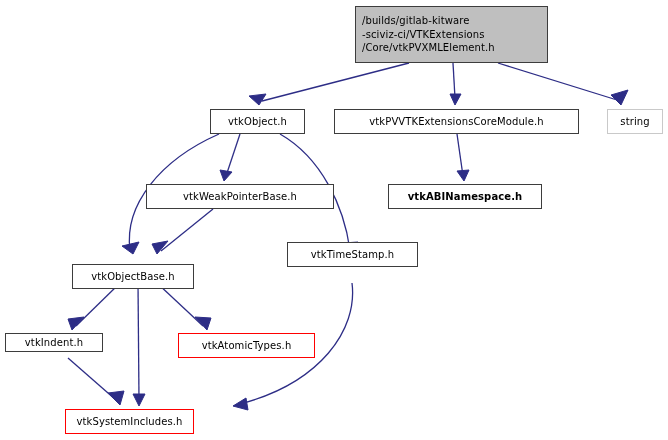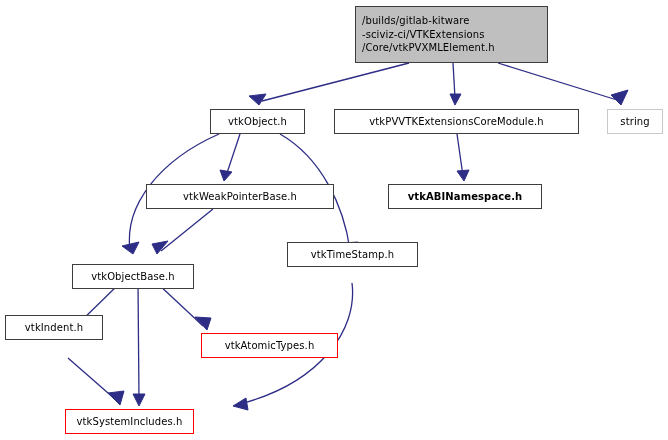--- a/index.html
+++ b/index.html
@@ -116,18 +116,18 @@
       <div class="node root" style="left: 355px; top: 6px; width: 193px; height: 57px;">/builds/gitlab-kitware
 -sciviz-ci/VTKExtensions
 /Core/vtkPVXMLElement.h</div>
       <div class="node" style="left: 202px; top: 109px; width: 95px; height: 25px; margin-left: 8px;">vtkObject.h</div>
       <div class="node" style="left: 334px; top: 109px; width: 245px; height: 25px;">vtkPVVTKExtensionsCoreModule.h</div>
       <div class="node ext" style="left: 607px; top: 109px; width: 56px; height: 25px; text-align: center;">string</div>
       <div class="node" style="left: 146px; top: 184px; width: 188px; height: 25px;">vtkWeakPointerBase.h</div>
       <div class="node" style="left: 388px; top: 184px; width: 154px; height: 25px; font-weight: bold;">vtkABINamespace.h</div>
       <div class="node" style="left: 72px; top: 258px; width: 122px; height: 25px; margin-top: 6px;">vtkObjectBase.h</div>
       <div class="node" style="left: 287px; top: 242px; width: 131px; height: 25px;">vtkTimeStamp.h</div>
-      <div class="node" style="left: 5px; top: 315px; width: 98px; height: 25px;">vtkIndent.h</div>
-      <div class="node red" style="left: 178px; top: 333px; width: 137px; height: 25px; margin-left: 23px;">vtkAtomicTypes.h</div>
+      <div class="node" style="left: 5px; top: 333px; width: 98px; height: 19px;">vtkIndent.h</div>
+      <div class="node red" style="left: 178px; top: 333px; width: 137px; height: 25px;">vtkAtomicTypes.h</div>
       <div class="node red" style="left: 65px; top: 409px; width: 129px; height: 25px;">vtkSystemIncludes.h</div>
     </div>
 
 </div>
 
 </body></html>

